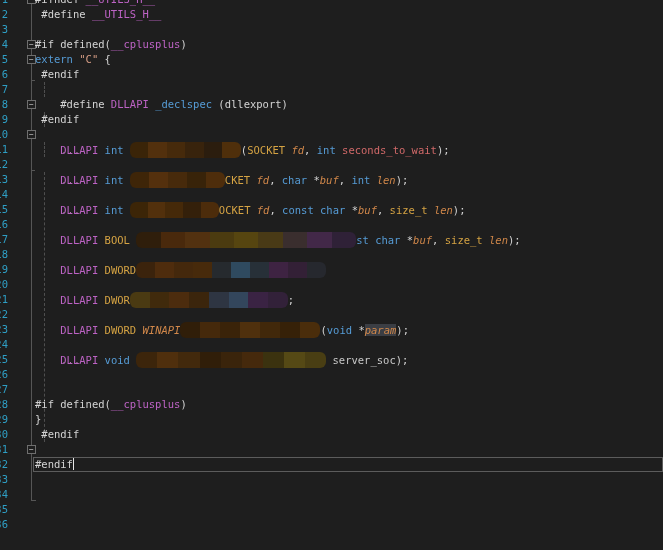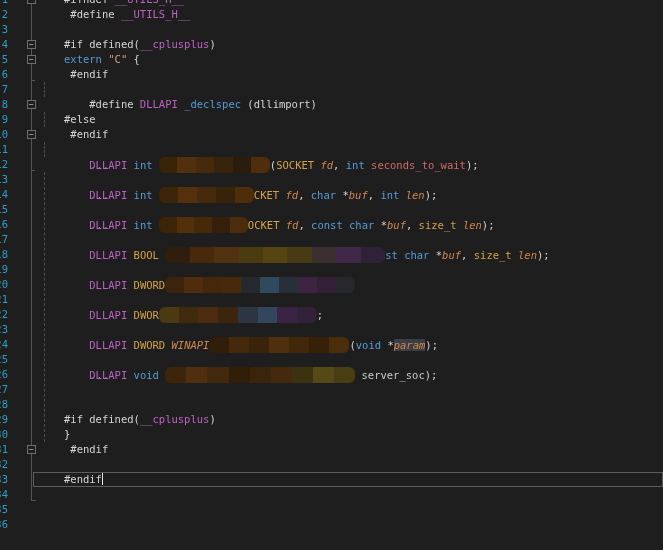--- a/index.html
+++ b/index.html
@@ -12,21 +12,21 @@
   .gutter .ln{height:15px;line-height:15px;color:var(--linenum);}
   
   .outline-line{position:absolute;width:1px;background:var(--guide);}
   .outline-tick{position:absolute;height:1px;background:var(--guide);}
   .foldbox{position:absolute;width:9px;height:9px;box-sizing:border-box;
     border:1px solid var(--foldborder);background:var(--bg);
     color:var(--foldglyph);font-size:8px;line-height:7px;text-align:center;}
   .dashguide{position:absolute;width:0;border-left:1px dashed var(--dash);}
   
   .code{position:absolute;left:0;right:0;top:0;}
-  .line{position:relative;height:15px;line-height:15px;padding-left:64px;white-space:pre;}
+  .line{position:relative;height:15px;line-height:15px;padding-left:35px;white-space:pre;}
   .line.dim > span{opacity:.5;}
   .curbox{position:absolute;left:33px;right:0;top:0;bottom:0;
     border:1px solid var(--curline);pointer-events:none;}
   .caret{display:inline-block;width:1.5px;height:13px;background:var(--caret);
     vertical-align:-2px;}
   .pp{color:var(--tok-pp);}
   .macro{color:var(--tok-macro);}
   .kw{color:var(--tok-kw);margin-top:14px;}
   .str{color:var(--tok-str);}
   .type{color:var(--tok-type);}
@@ -104,22 +104,21 @@
         <div class="foldbox" style="left: 27px; top: 453px;">−</div>
       </div>
     <div class="code">
         <div class="line"><span class="pp">#ifndef </span><span class="macro">__UTILS_H__</span></div>
         <div class="line"><span class="pp"> #define </span><span class="macro">__UTILS_H__</span></div>
         <div class="line"></div>
         <div class="line"><span class="pp">#if defined(</span><span class="macro">__cplusplus</span><span class="pp">)</span></div>
         <div class="line"><span class="kw">extern </span><span class="str">"C" </span><span class="pp">{</span></div>
         <div class="line"><span class="pp"> #endif</span></div>
         <div class="line"></div>
-        <div class="line"><span class="pp">    #define </span><span class="macro">DLLAPI</span><span class="pp"> </span><span class="kw">_declspec</span><span class="pp"> (dllimport)</span></div>
-        <div class="line"><span class="pp">#else</span></div>
+        <div class="line"><span class="pp">    #define </span><span class="macro">DLLAPI</span><span class="pp"> </span><span class="kw">_declspec</span><span class="pp"> (dllexport)</span></div>
         <div class="line"><span class="pp"> #endif</span></div>
         <div class="line"></div>
         <div class="line"><span class="pp">    </span><span class="macro dots">DLLAPI</span><span class="pp"> </span><span class="kw">int</span><span class="pp"> </span><span class="redact" style="width: 111px;"><i style="background: rgb(58, 36, 8);"></i><i style="background: rgb(82, 48, 13);"></i><i style="background: rgb(70, 42, 11);"></i><i style="background: rgb(56, 35, 12);"></i><i style="background: rgb(43, 29, 14);"></i><i style="background: rgb(79, 47, 11);"></i></span><span class="pp">(</span><span class="typei">SOCKET</span><span class="pp"> </span><span class="param">fd</span><span class="pp">, </span><span class="kw">int</span><span class="pp"> </span><span class="salmon">seconds_to_wait</span><span class="pp">);</span></div>
         <div class="line"></div>
         <div class="line"><span class="pp">    </span><span class="macro dots">DLLAPI</span><span class="pp"> </span><span class="kw">int</span><span class="pp"> </span><span class="redact" style="width: 95px;"><i style="background: rgb(62, 37, 8);"></i><i style="background: rgb(84, 48, 13);"></i><i style="background: rgb(71, 42, 11);"></i><i style="background: rgb(56, 35, 9);"></i><i style="background: rgb(78, 45, 11);"></i></span><span class="typei">CKET</span><span class="pp"> </span><span class="param">fd</span><span class="pp">, </span><span class="kw">char</span><span class="pp"> *</span><span class="param">buf</span><span class="pp">, </span><span class="kw">int</span><span class="pp"> </span><span class="param">len</span><span class="pp">);</span></div>
         <div class="line"></div>
         <div class="line"><span class="pp">    </span><span class="macro dots">DLLAPI</span><span class="pp"> </span><span class="kw">int</span><span class="pp"> </span><span class="redact" style="width: 89px;"><i style="background: rgb(60, 37, 7);"></i><i style="background: rgb(82, 48, 12);"></i><i style="background: rgb(69, 41, 9);"></i><i style="background: rgb(52, 32, 10);"></i><i style="background: rgb(76, 44, 11);"></i></span><span class="typei">OCKET</span><span class="pp"> </span><span class="param">fd</span><span class="pp">, </span><span class="kw">const char</span><span class="pp"> *</span><span class="param">buf</span><span class="pp">, </span><span class="type">size_t</span><span class="pp"> </span><span class="param">len</span><span class="pp">);</span></div>
         <div class="line"></div>
         <div class="line"><span class="pp">    </span><span class="macro">DLLAPI</span><span class="pp"> </span><span class="type">BOOL</span><span class="pp"> </span><span class="redact" style="width: 220px;"><i style="background: rgb(47, 30, 11);"></i><i style="background: rgb(73, 41, 12);"></i><i style="background: rgb(82, 49, 16);"></i><i style="background: rgb(75, 59, 16);"></i><i style="background: rgb(86, 69, 16);"></i><i style="background: rgb(73, 58, 22);"></i><i style="background: rgb(58, 46, 46);"></i><i style="background: rgb(66, 40, 72);"></i><i style="background: rgb(47, 33, 55);"></i></span><span class="kw">st char</span><span class="pp"> *</span><span class="param">buf</span><span class="pp">, </span><span class="type">size_t</span><span class="pp"> </span><span class="param">len</span><span class="pp">);</span></div>
         <div class="line"></div>

